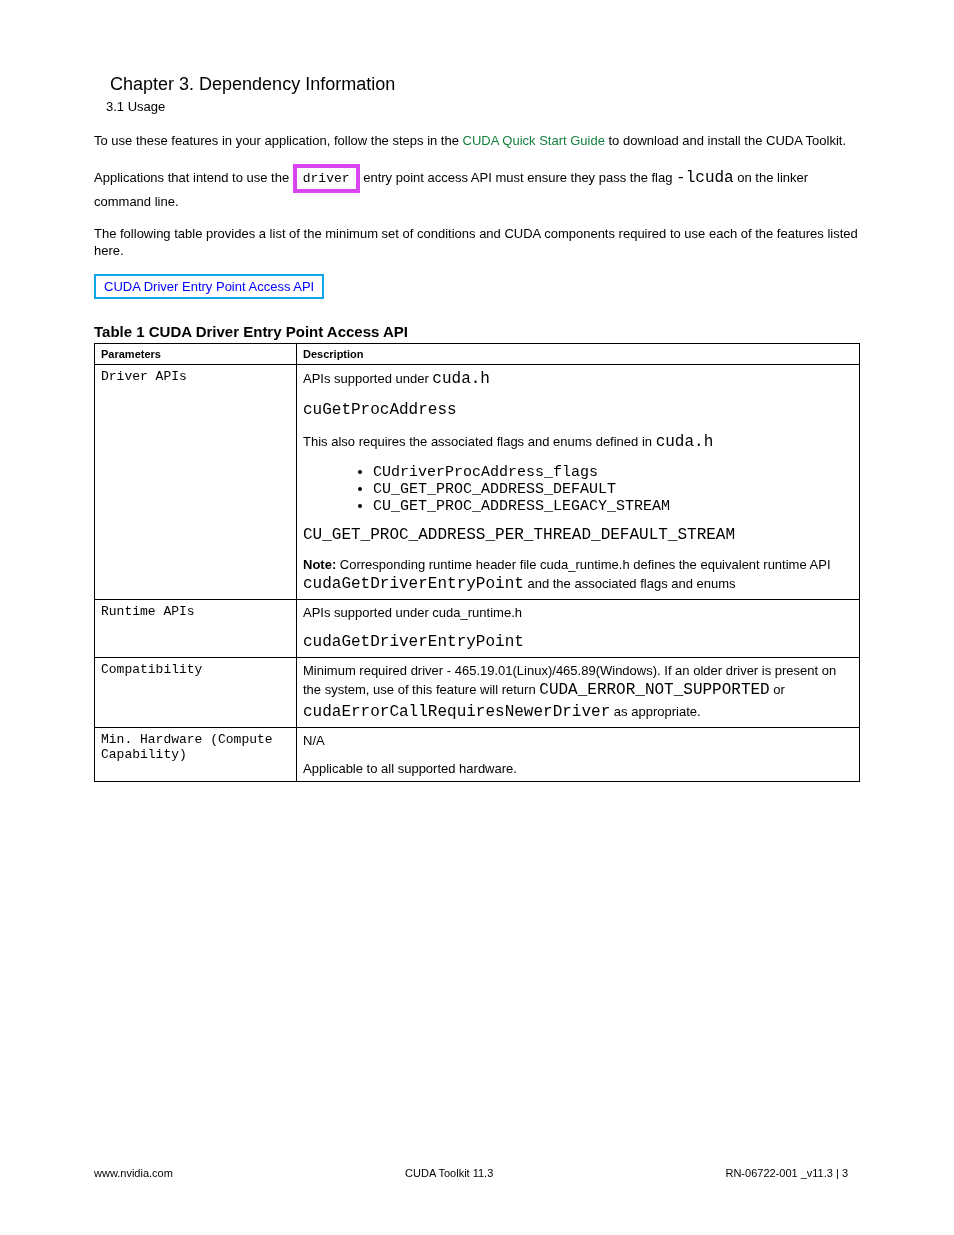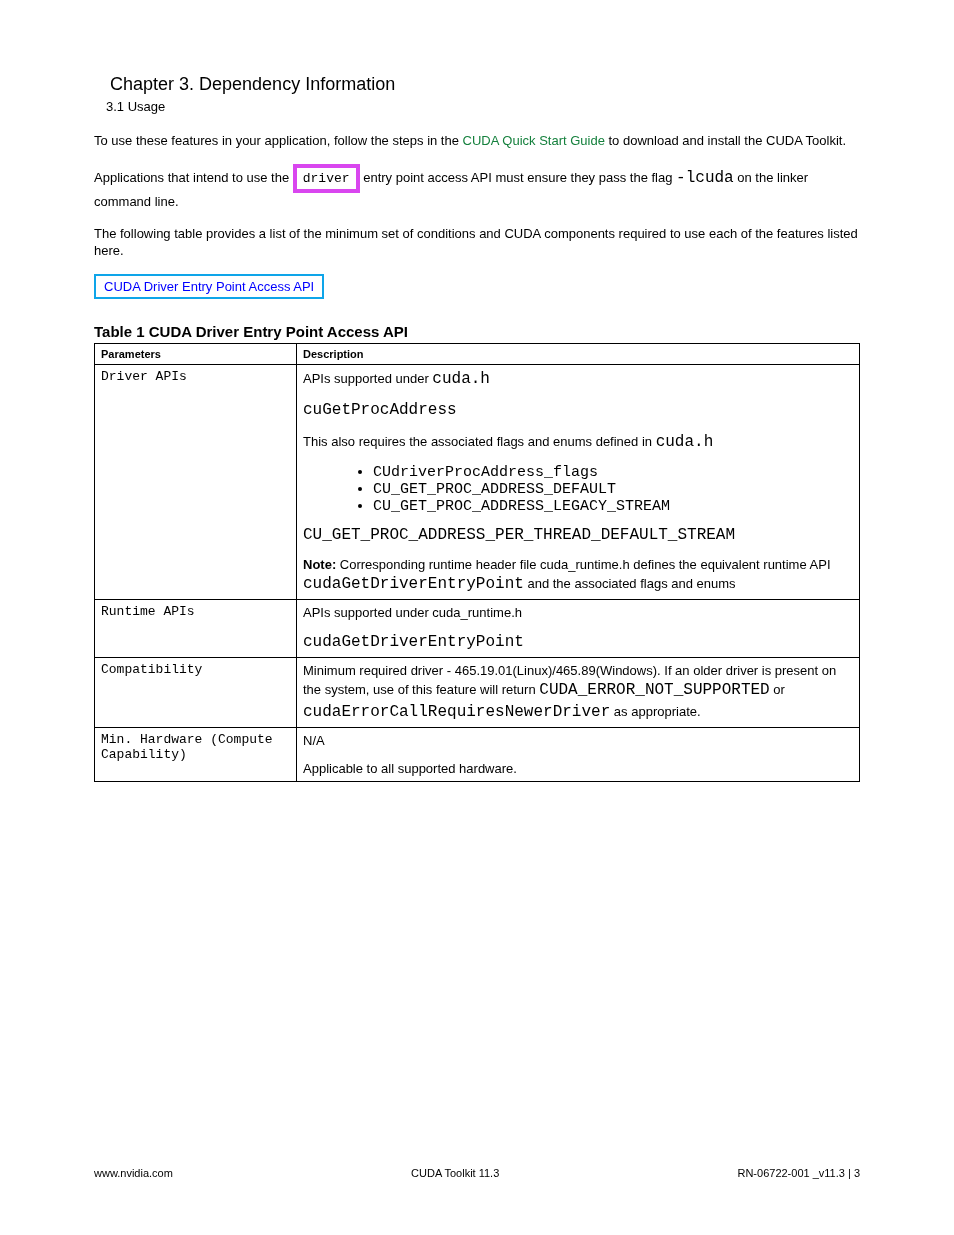--- a/index.html
+++ b/index.html
@@ -99,21 +99,21 @@
     padding: 0;
     list-style-type: disc;
   }
   td.desc .note-label {
     font-weight: bold;
   }
   .footer-line {
     position: absolute;
     bottom: 56px;
     left: 94px;
-    right: 94px;
+    right: 106px;
     display: flex;
     justify-content: space-between;
     font-size: 11px;
     color: #000;
   }
 </style>
 </head>
 <body>
 
 <div class="page">

